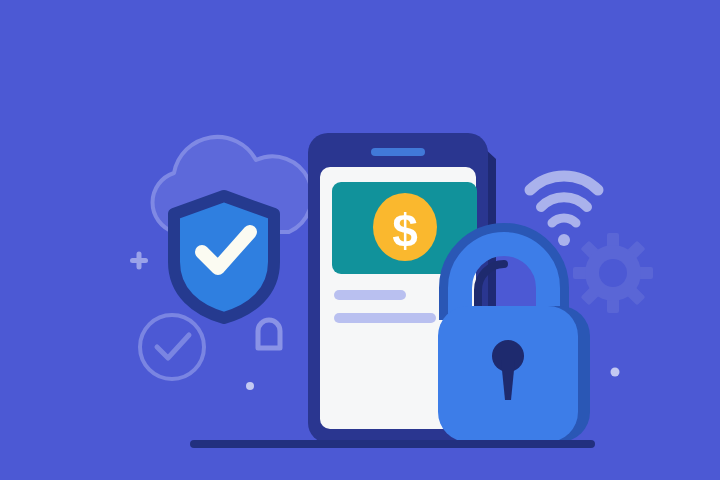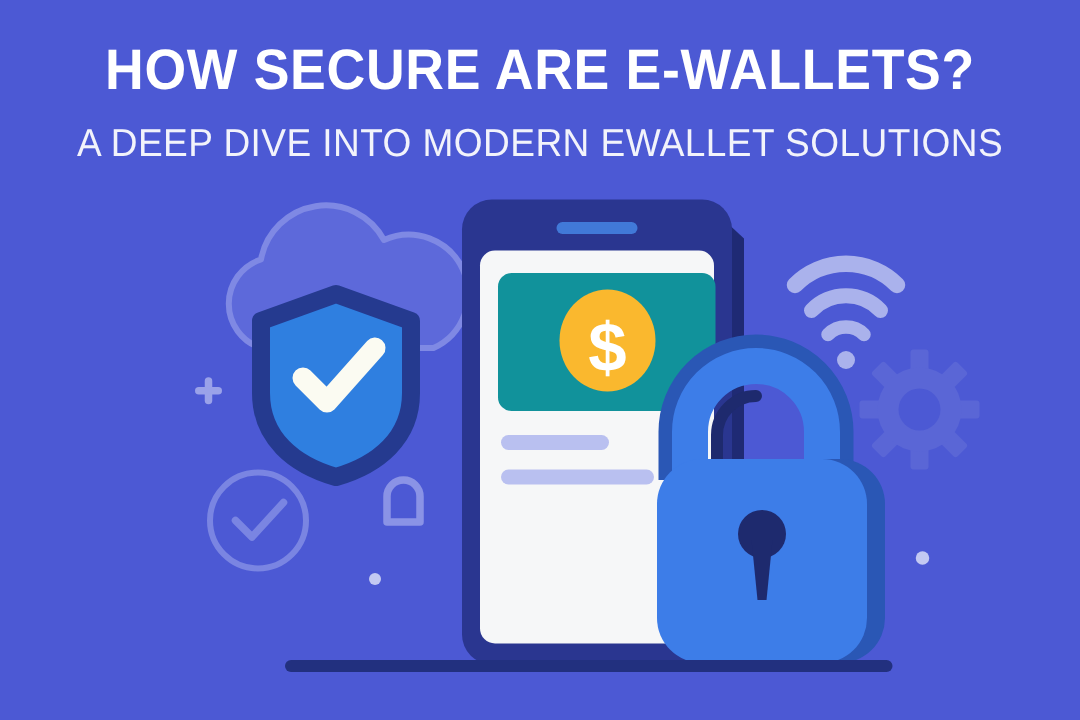--- a/index.html
+++ b/index.html
@@ -153,18 +153,14 @@
 
       <rect x="438" y="306" width="140" height="136" rx="30" fill="#3d7de8"></rect>
 
       <circle cx="508" cy="356" r="16" fill="#1e2a6e"></circle>
       <path d="M501 360 L515 360 L511 400 L505 400 Z" fill="#1e2a6e"></path>
     </g>
 
     <rect x="190" y="440" width="405" height="8" rx="4" fill="#22307f"></rect>
   </svg>
 
-  <div class="headings">
-    <h1 class="title">HOW SECURE ARE E-WALLETS?</h1>
-    <h2 class="subtitle">A DEEP DIVE INTO MODERN EWALLET SOLUTIONS</h2>
-  </div>
 
 </div>
 
 </body></html>

